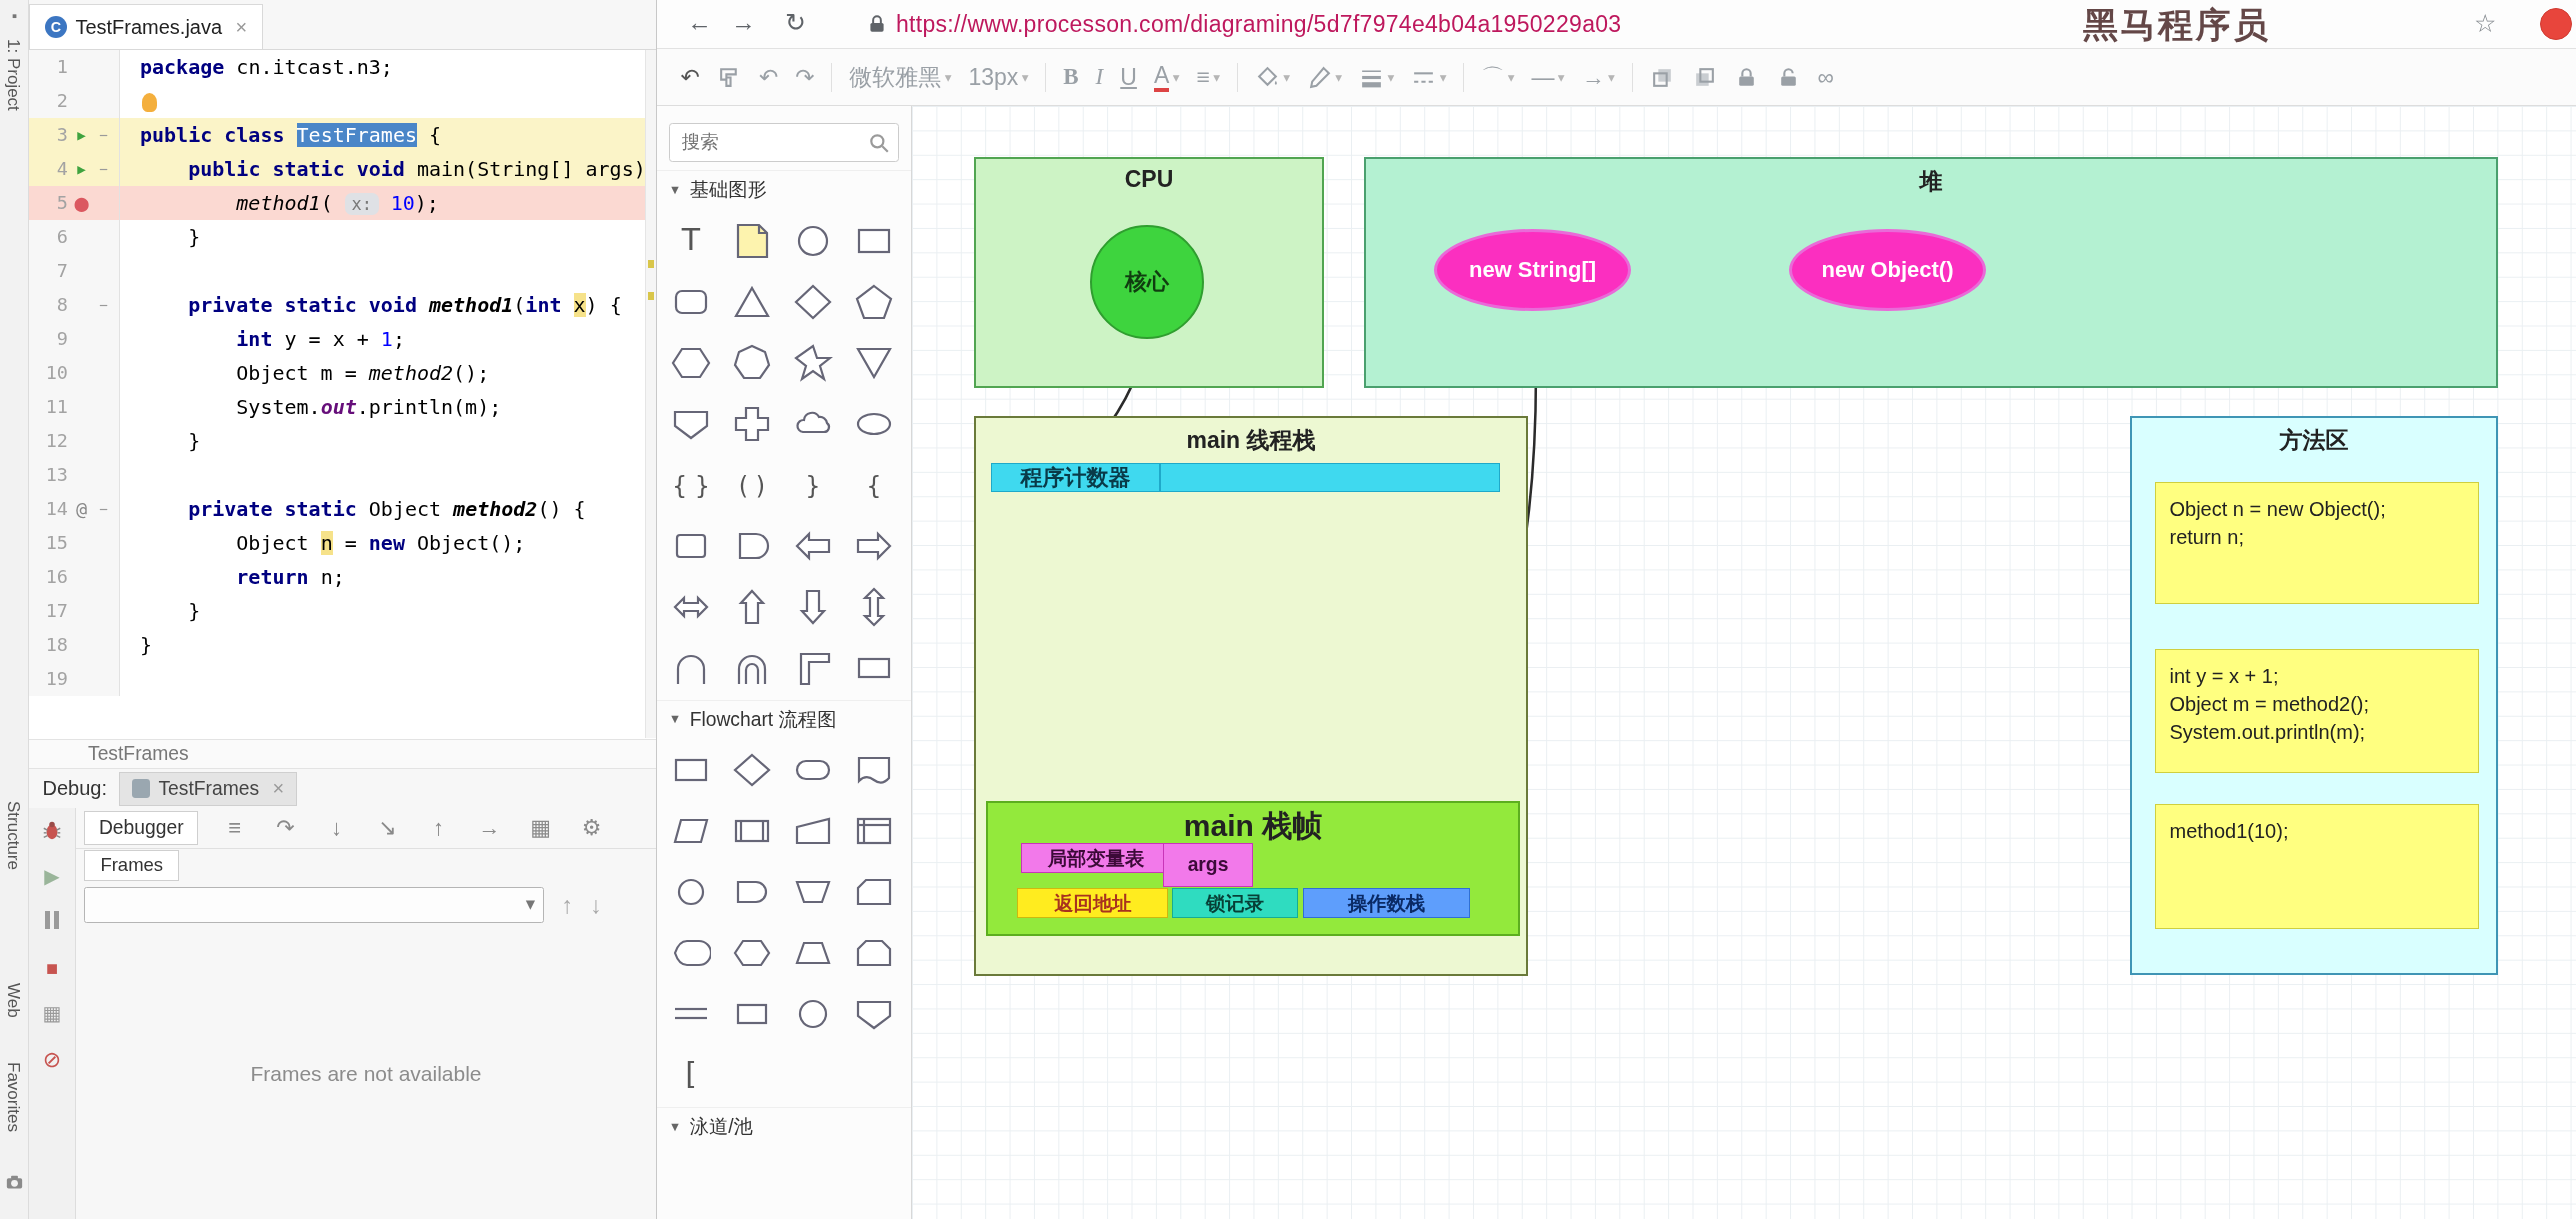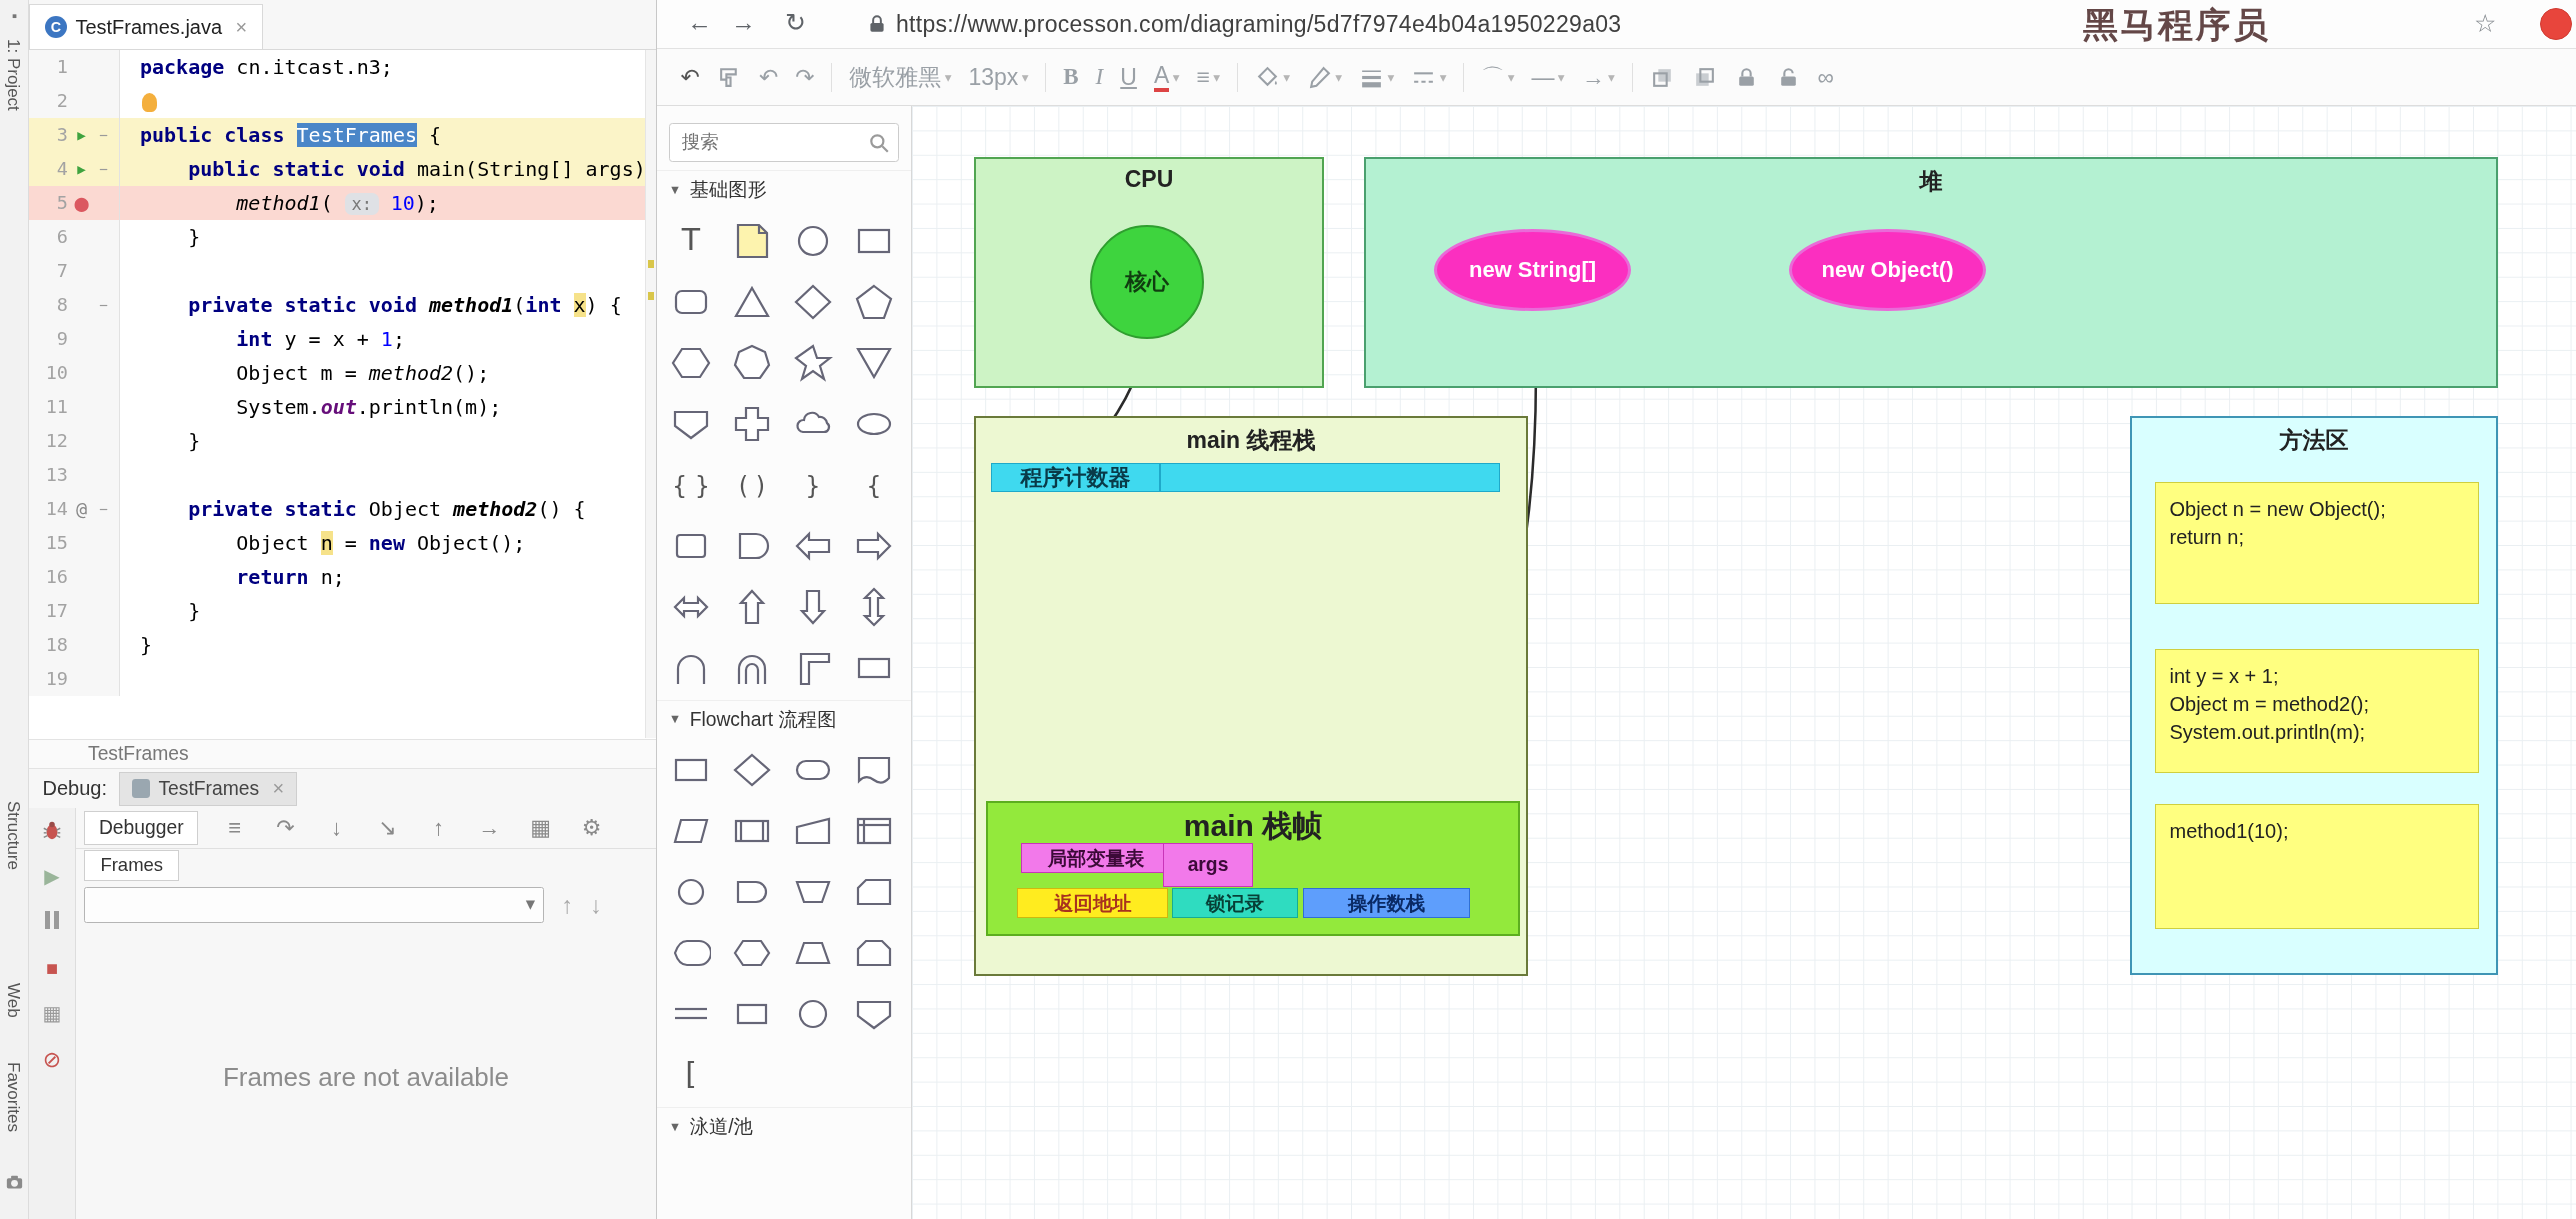--- a/index.html
+++ b/index.html
@@ -48,26 +48,26 @@
   .ftab{background:#fff;border:0.8px solid #cfcfcf;height:29px;display:flex;align-items:center;padding:0 15px;font-size:18.5px;color:#333;margin-left:8.4px;}
   .dbg-toolrow{position:absolute;left:47px;top:114px;right:0;height:44px;display:flex;align-items:center;gap:17px;padding-left:8.4px;}
   .dropdown{width:458px;height:34px;background:#fdfdfd;border:0.8px solid #b5b5b5;border-radius:2.5px;position:relative;}
   .dropdown .chev{position:absolute;right:8.4px;top:5px;color:#777;font-size:18.5px;}
   .updown{color:#a9a9a9;font-size:23.6px;}
   .dbg-strip{position:absolute;left:0;top:39px;bottom:0;width:47px;background:#f1f1f1;border-right:0.8px solid #ddd;display:flex;flex-direction:column;align-items:center;padding-top:11.8px;gap:22px;box-sizing:border-box;}
   .ds-ic{font-size:20px;color:#9a9a9a;height:23.6px;line-height:23.6px;}
   .ds-play{color:#9ab59a;} .ds-stop{color:#c75450;} .ds-mute{color:#c75450;font-size:22px;}
   .pausebars{display:flex;gap:4.2px;} .pausebars i{display:block;width:5px;height:18.5px;background:#9a9a9a;}
   .frames-empty{position:absolute;left:47px;top:158px;right:0;bottom:0;display:flex;align-items:flex-start;justify-content:center;}
-  .frames-empty span{margin-top:135px;color:#8c8c8c;font-size:26px;}
+  .frames-empty span{margin-top:135px;color:#8c8c8c;font-size:21px;}
   
   .browser{position:absolute;left:657px;top:0;width:1919px;height:1220px;background:#fff;}
   .topbar{position:absolute;left:0;top:0;right:0;height:49px;background:#fdfdfd;border-bottom:0.8px solid #e2e2e2;box-sizing:border-box;}
   .navic{position:absolute;top:7.6px;font-size:25px;color:#5f6368;}
-  .urltext{position:absolute;left:239px;top:11px;font-size:23px;color:#404040;letter-spacing:0.3px;}
+  .urltext{position:absolute;left:239px;top:11px;font-size:23px;color:#be185d;letter-spacing:0.3px;}
   .lockic{position:absolute;left:209px;top:12.6px;width:22px;height:22px;}
   .watermark{position:absolute;left:1426px;top:1.7px;font-size:35px;font-weight:bold;color:rgba(66,30,30,0.82);letter-spacing:2.5px;white-space:nowrap;}
   .starbm{position:absolute;left:1817px;top:9.3px;font-size:25px;color:#80868b;}
   .avatar{position:absolute;left:1883px;top:7.6px;width:32px;height:32px;border-radius:50%;background:#e8453c;border:1.7px solid #d03a30;box-sizing:border-box;}
   .tools{position:absolute;left:0;top:49px;right:0;height:57px;background:#fbfbfb;border-bottom:0.8px solid #ddd;display:flex;align-items:center;gap:17px;padding-left:23.6px;box-sizing:border-box;}
   .ti{color:#9aa0a6;font-size:23px;display:flex;align-items:center;gap:3.4px;white-space:nowrap;}
   .ti .chev{font-size:13.5px;color:#b5b5b5;}
   .ti-dark{color:#555;}
   .sep{width:0.8px;height:29px;background:#e0e0e0;}
   .bold-b{font-weight:bold;font-family:"Liberation Serif",serif;}

